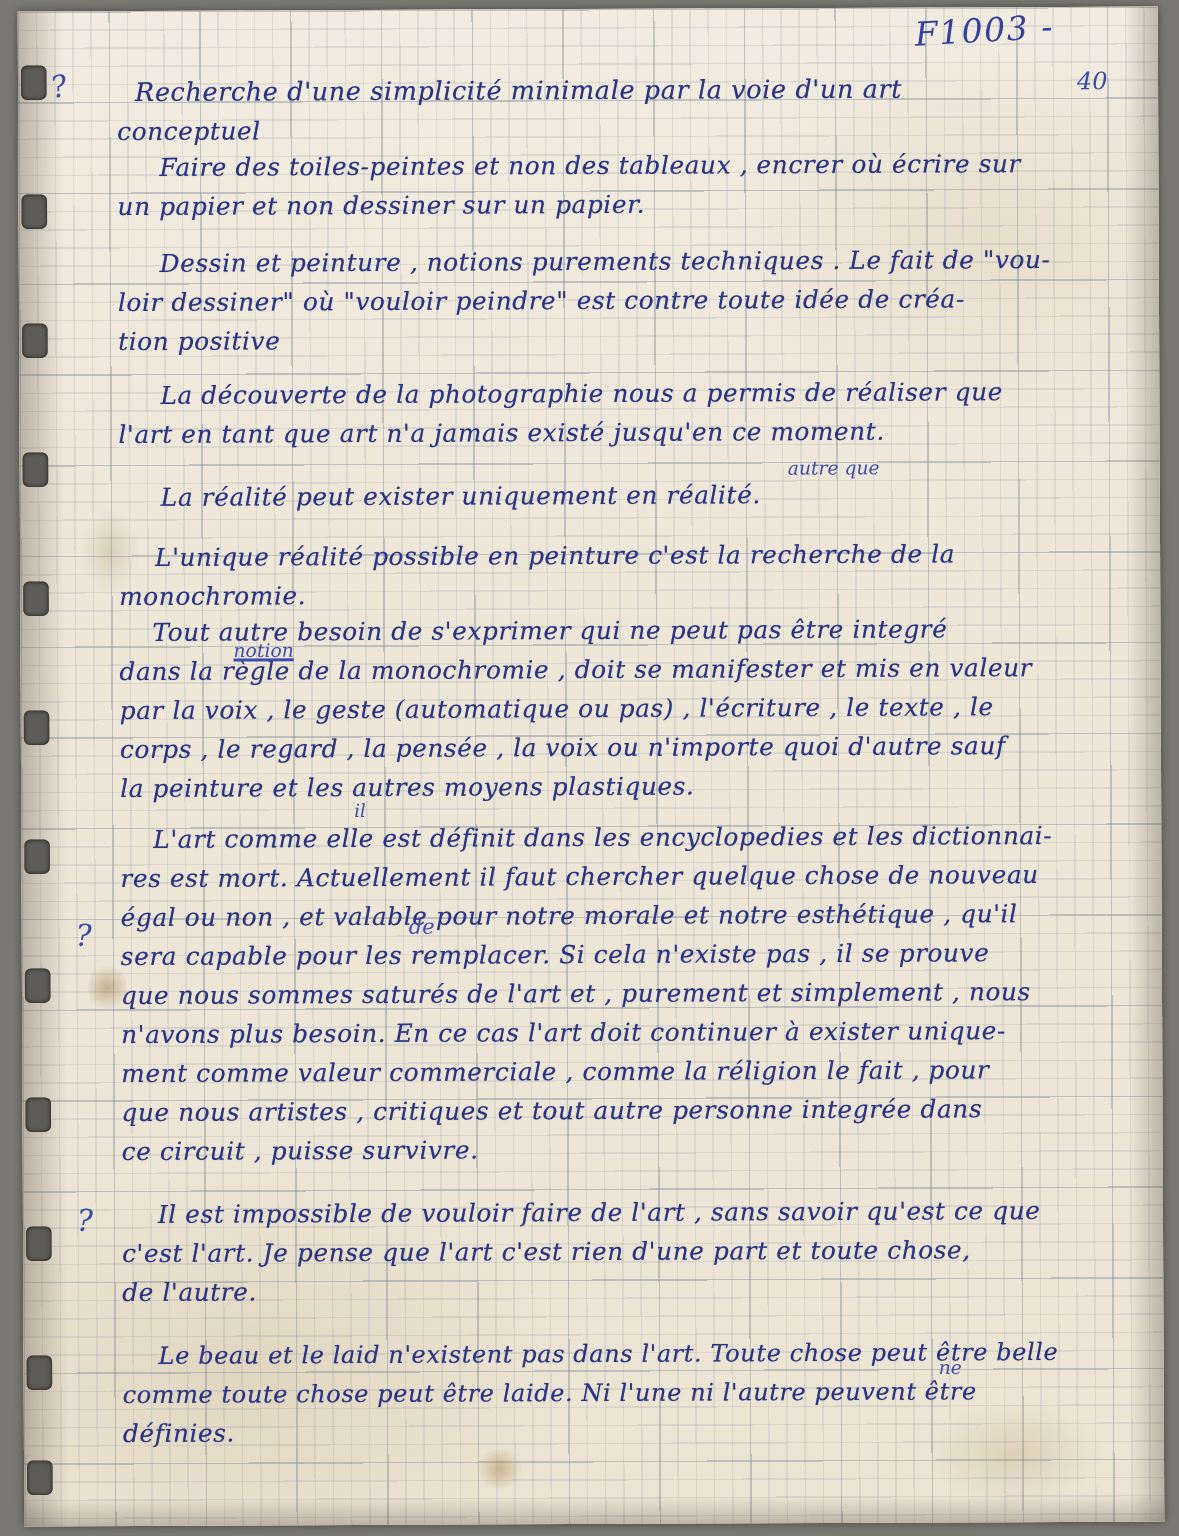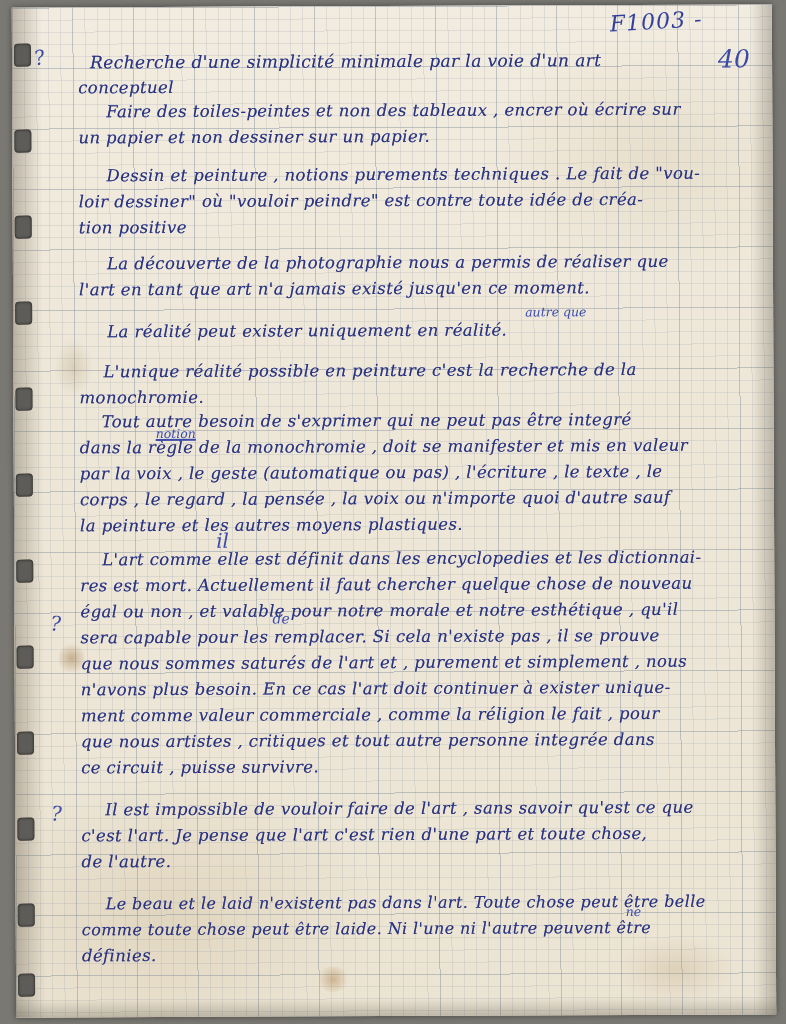--- a/index.html
+++ b/index.html
@@ -86,21 +86,21 @@
     font-family: "DejaVu Serif", serif;
     font-style: italic;
     font-size: 22px;
     letter-spacing: 1px;
   }
   .num-40 {
     position: absolute;
     color: #3a4aa5;
     font-family: "DejaVu Serif", serif;
     font-style: italic;
-    font-size: 25px;
+    font-size: 16px;
   }
   .margin-mark {
     position: absolute;
     color: #3a4aa5;
     font-family: "DejaVu Serif", serif;
     font-style: italic;
     font-size: 20px;
   }
   .insert {
     position: absolute;
@@ -195,21 +195,21 @@
     <div class="hw para pen-dark" style="top:352px; left:90px;">L'unique réalité possible en peinture c'est la recherche de la</div>
     <div class="hw para pen-dark" style="top:378px; left:66px;">monochromie.</div>
 
     <div class="hw para pen-dark" style="top:402px; left:88px;">Tout autre besoin de s'exprimer qui ne peut pas être integré</div>
     <div class="hw para pen-dark" style="top:428px; left:66px;">dans la règle de la monochromie , doit se manifester et mis en valeur</div>
     <div class="insert underline" style="left:142px; top:420px;">notion</div>
     <div class="hw para pen-dark" style="top:454px; left:66px;">par la voix , le geste (automatique ou pas) , l'écriture , le texte , le</div>
     <div class="hw para pen-dark" style="top:480px; left:66px;">corps , le regard , la pensée , la voix ou n'importe quoi d'autre sauf</div>
     <div class="hw para pen-dark" style="top:506px; left:66px;">la peinture et les autres moyens plastiques.</div>
 
-    <div class="insert" style="left:202px; top:528px; font-size:20px;">il</div>
+    <div class="insert" style="left:222px; top:528px; font-size:12px;">il</div>
     <div class="hw para pen-dark" style="top:540px; left:88px;">L'art comme elle est définit dans les encyclopedies et les dictionnai-</div>
     <div class="hw para pen-dark" style="top:566px; left:66px;">res est mort. Actuellement il faut chercher quelque chose de nouveau</div>
     <div class="hw para pen-dark" style="top:592px; left:66px;">égal ou non , et valable pour notre morale et notre esthétique , qu'il</div>
     <div class="insert" style="left:258px; top:606px; font-size:14px;">de</div>
     <div class="hw para pen-dark" style="top:618px; left:66px;">sera capable pour les remplacer. Si cela n'existe pas , il se prouve</div>
     <div class="hw para pen-dark" style="top:644px; left:66px;">que nous sommes saturés de l'art et , purement et simplement , nous</div>
     <div class="hw para pen-dark" style="top:670px; left:66px;">n'avons plus besoin. En ce cas l'art doit continuer à exister unique-</div>
     <div class="hw para pen-dark" style="top:696px; left:66px;">ment comme valeur commerciale , comme la réligion le fait , pour</div>
     <div class="hw para pen-dark" style="top:722px; left:66px;">que nous artistes , critiques et tout autre personne integrée dans</div>
     <div class="hw para pen-dark" style="top:748px; left:66px;">ce circuit , puisse survivre.</div>

